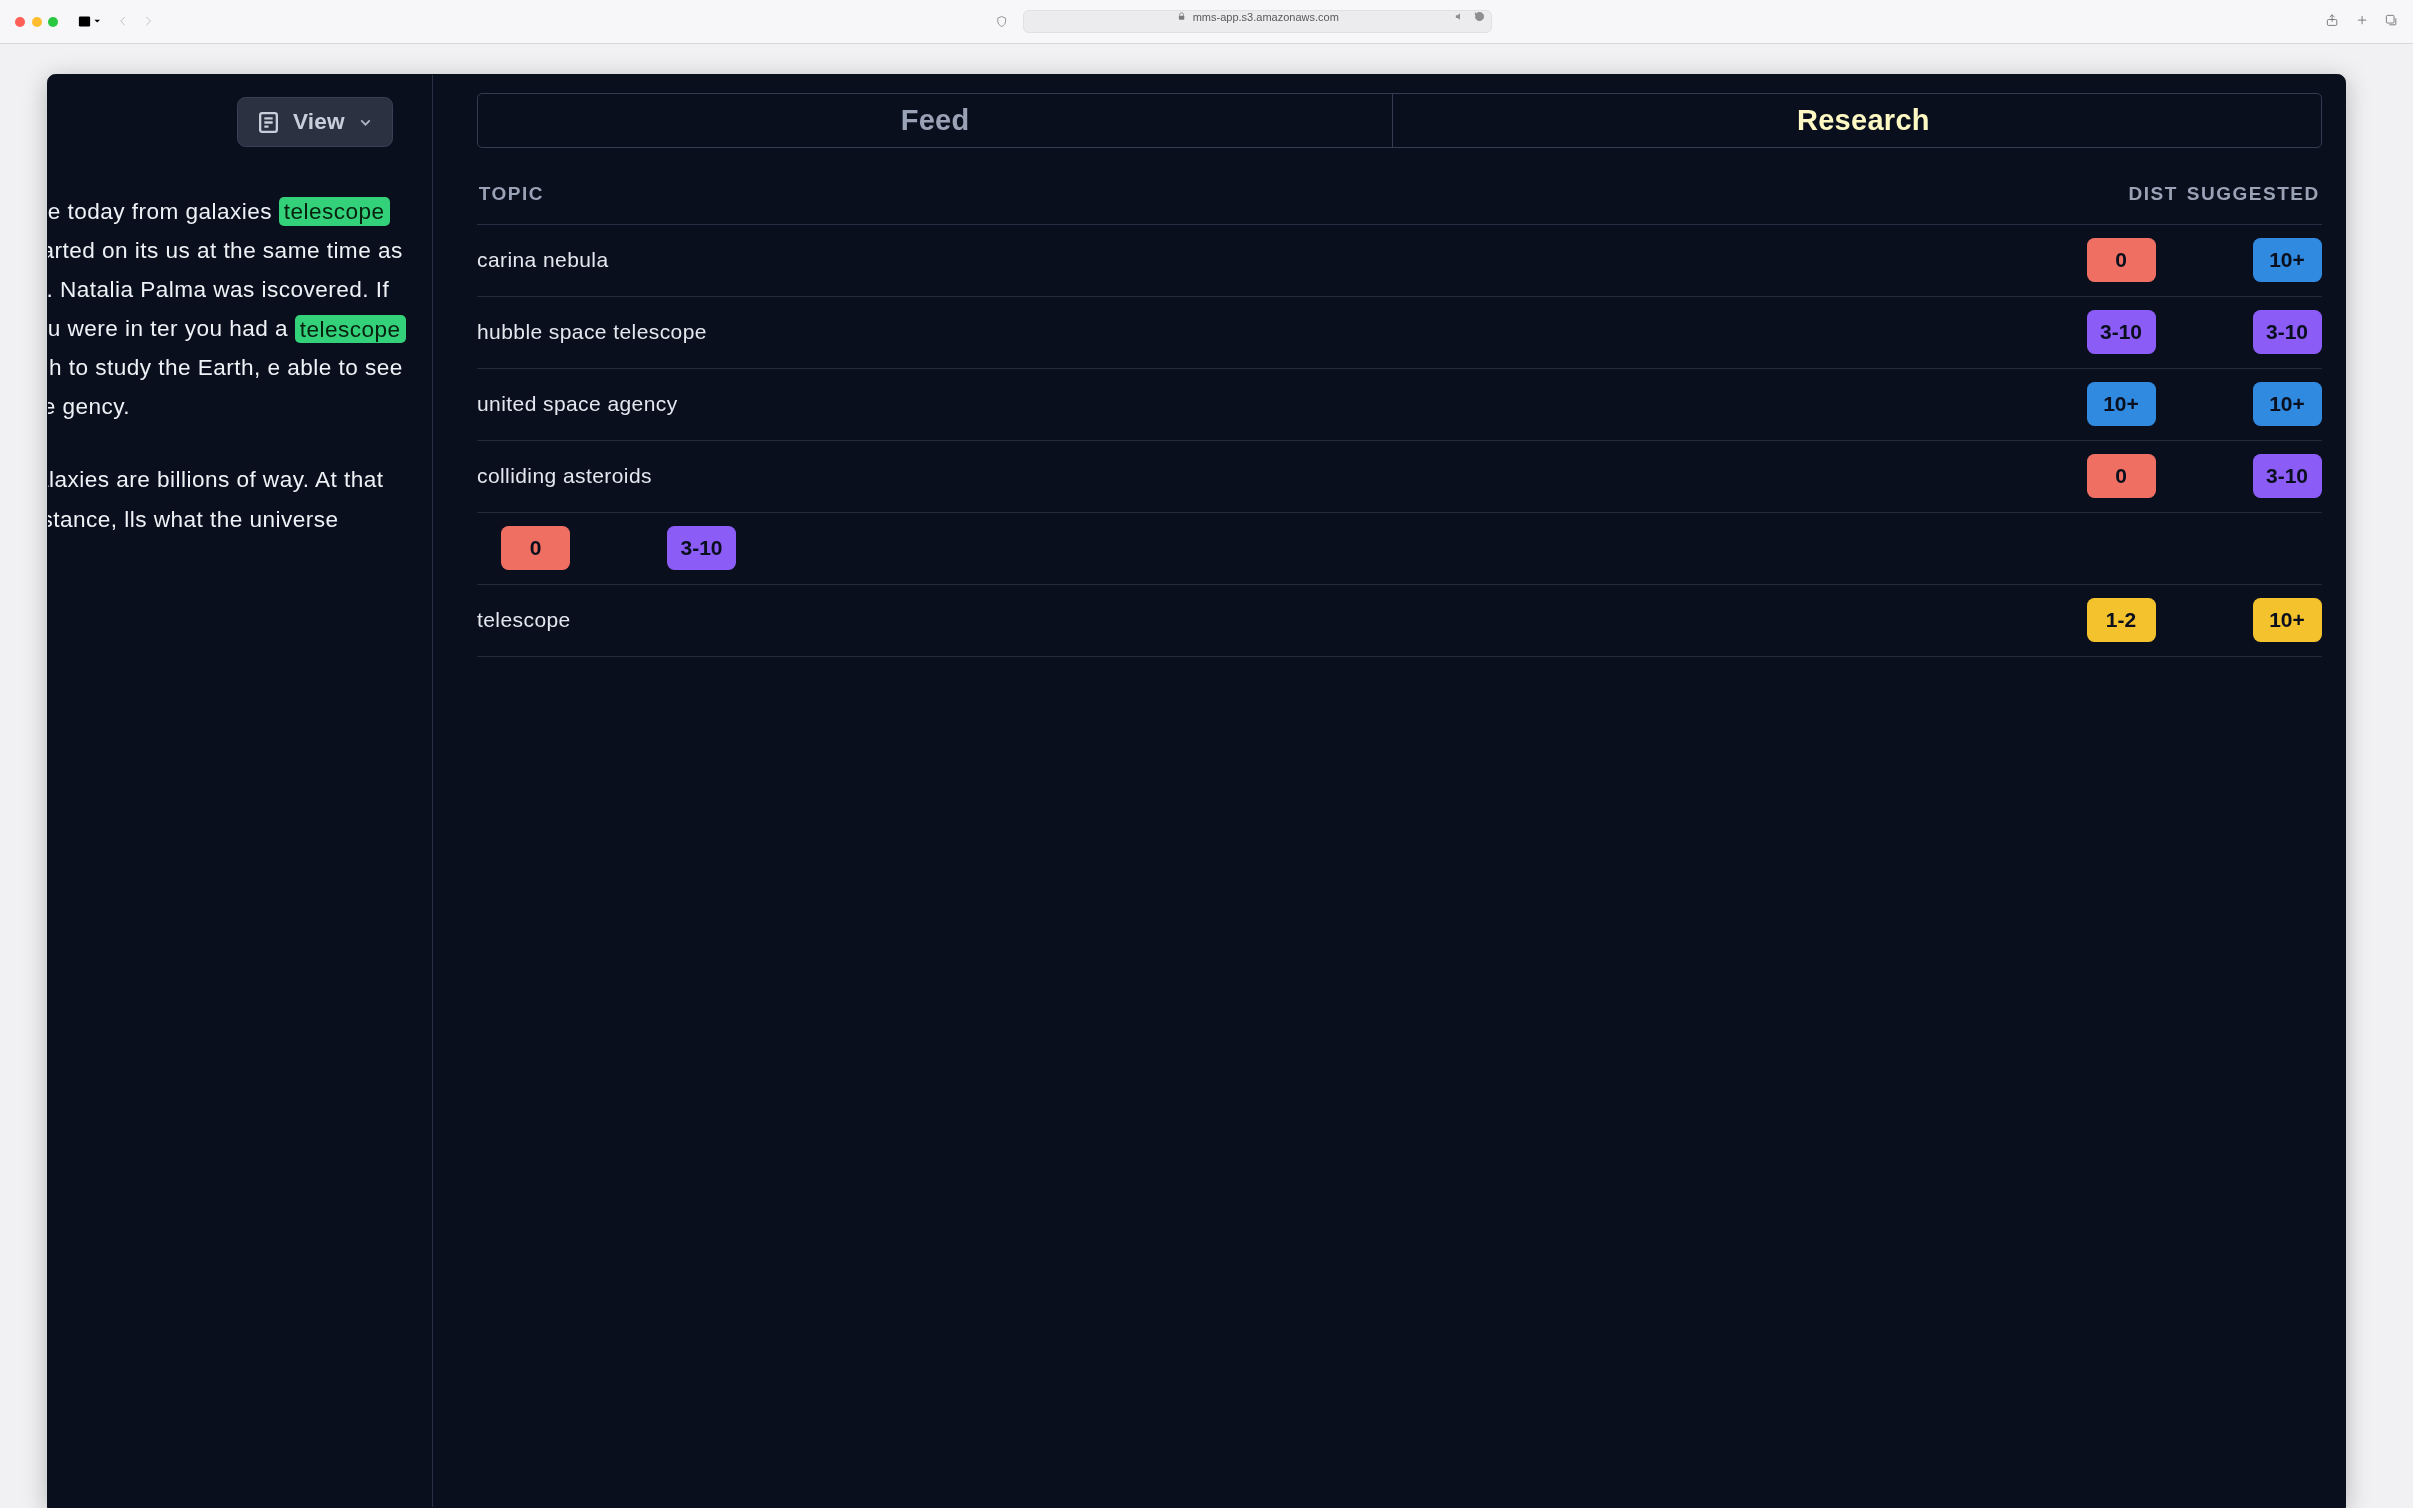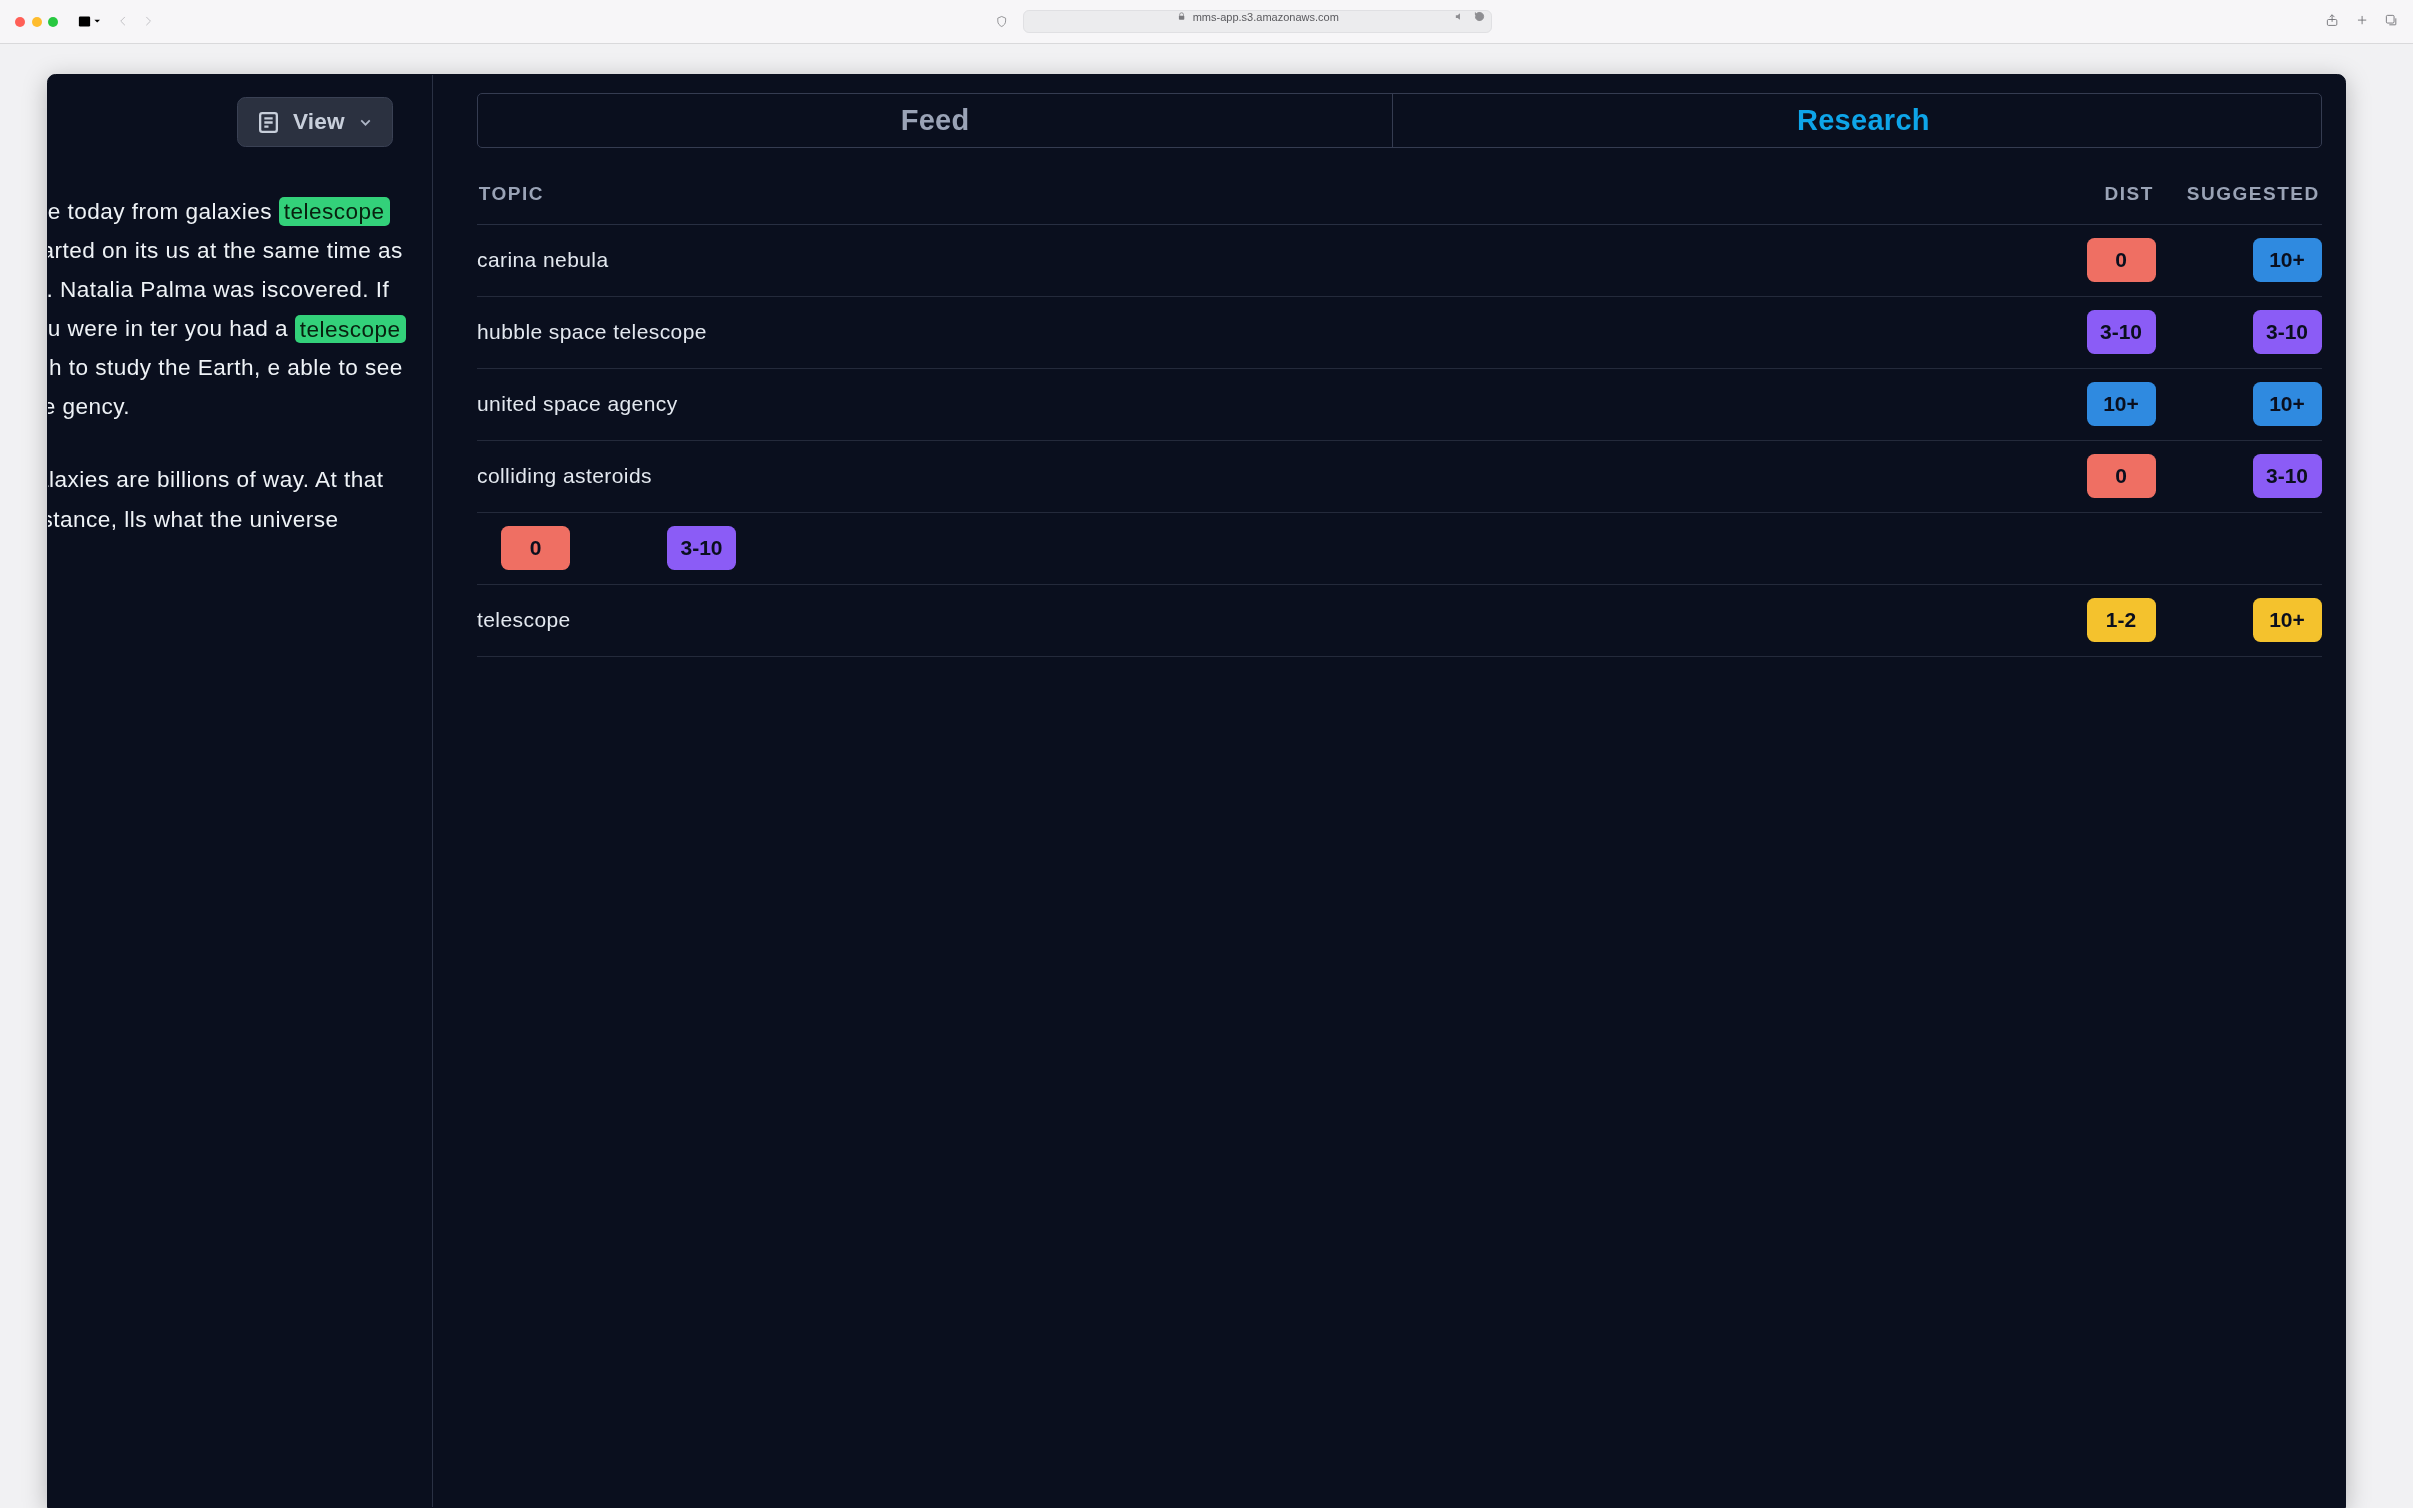--- a/index.html
+++ b/index.html
@@ -154,32 +154,31 @@
     display: flex;
     align-items: center;
     justify-content: center;
     font-size: 29px;
     letter-spacing: 0.01em;
     color: #9aa3b6;
     font-weight: 600;
     border-right: 0.8px solid #353c51;
   }
   .tab:last-child { border-right: none; }
-  .tab.active { color: #0ea5e9; font-weight: 700; padding-left: 13px; }
+  .tab.active { color: #fef9c3; font-weight: 700; padding-left: 13px; }
 
   .thead {
     display: flex;
     margin-top: 35px;
     padding: 0 1.7px 18.4px 1.7px;
     border-bottom: 0.8px solid #282f42;
     color: #9aa3b6;
     font-weight: 700;
     font-size: 19px;
     letter-spacing: 0.08em;
-    gap: 24px;
   }
   .th-topic { flex: 1; }
   .th-dist { width: 117px; text-align: right; }
   .th-sugg { width: 142px; text-align: right; }
 
   .row {
     display: flex;
     align-items: center;
     height: 72px;
     border-bottom: 0.8px solid #242a3b;

